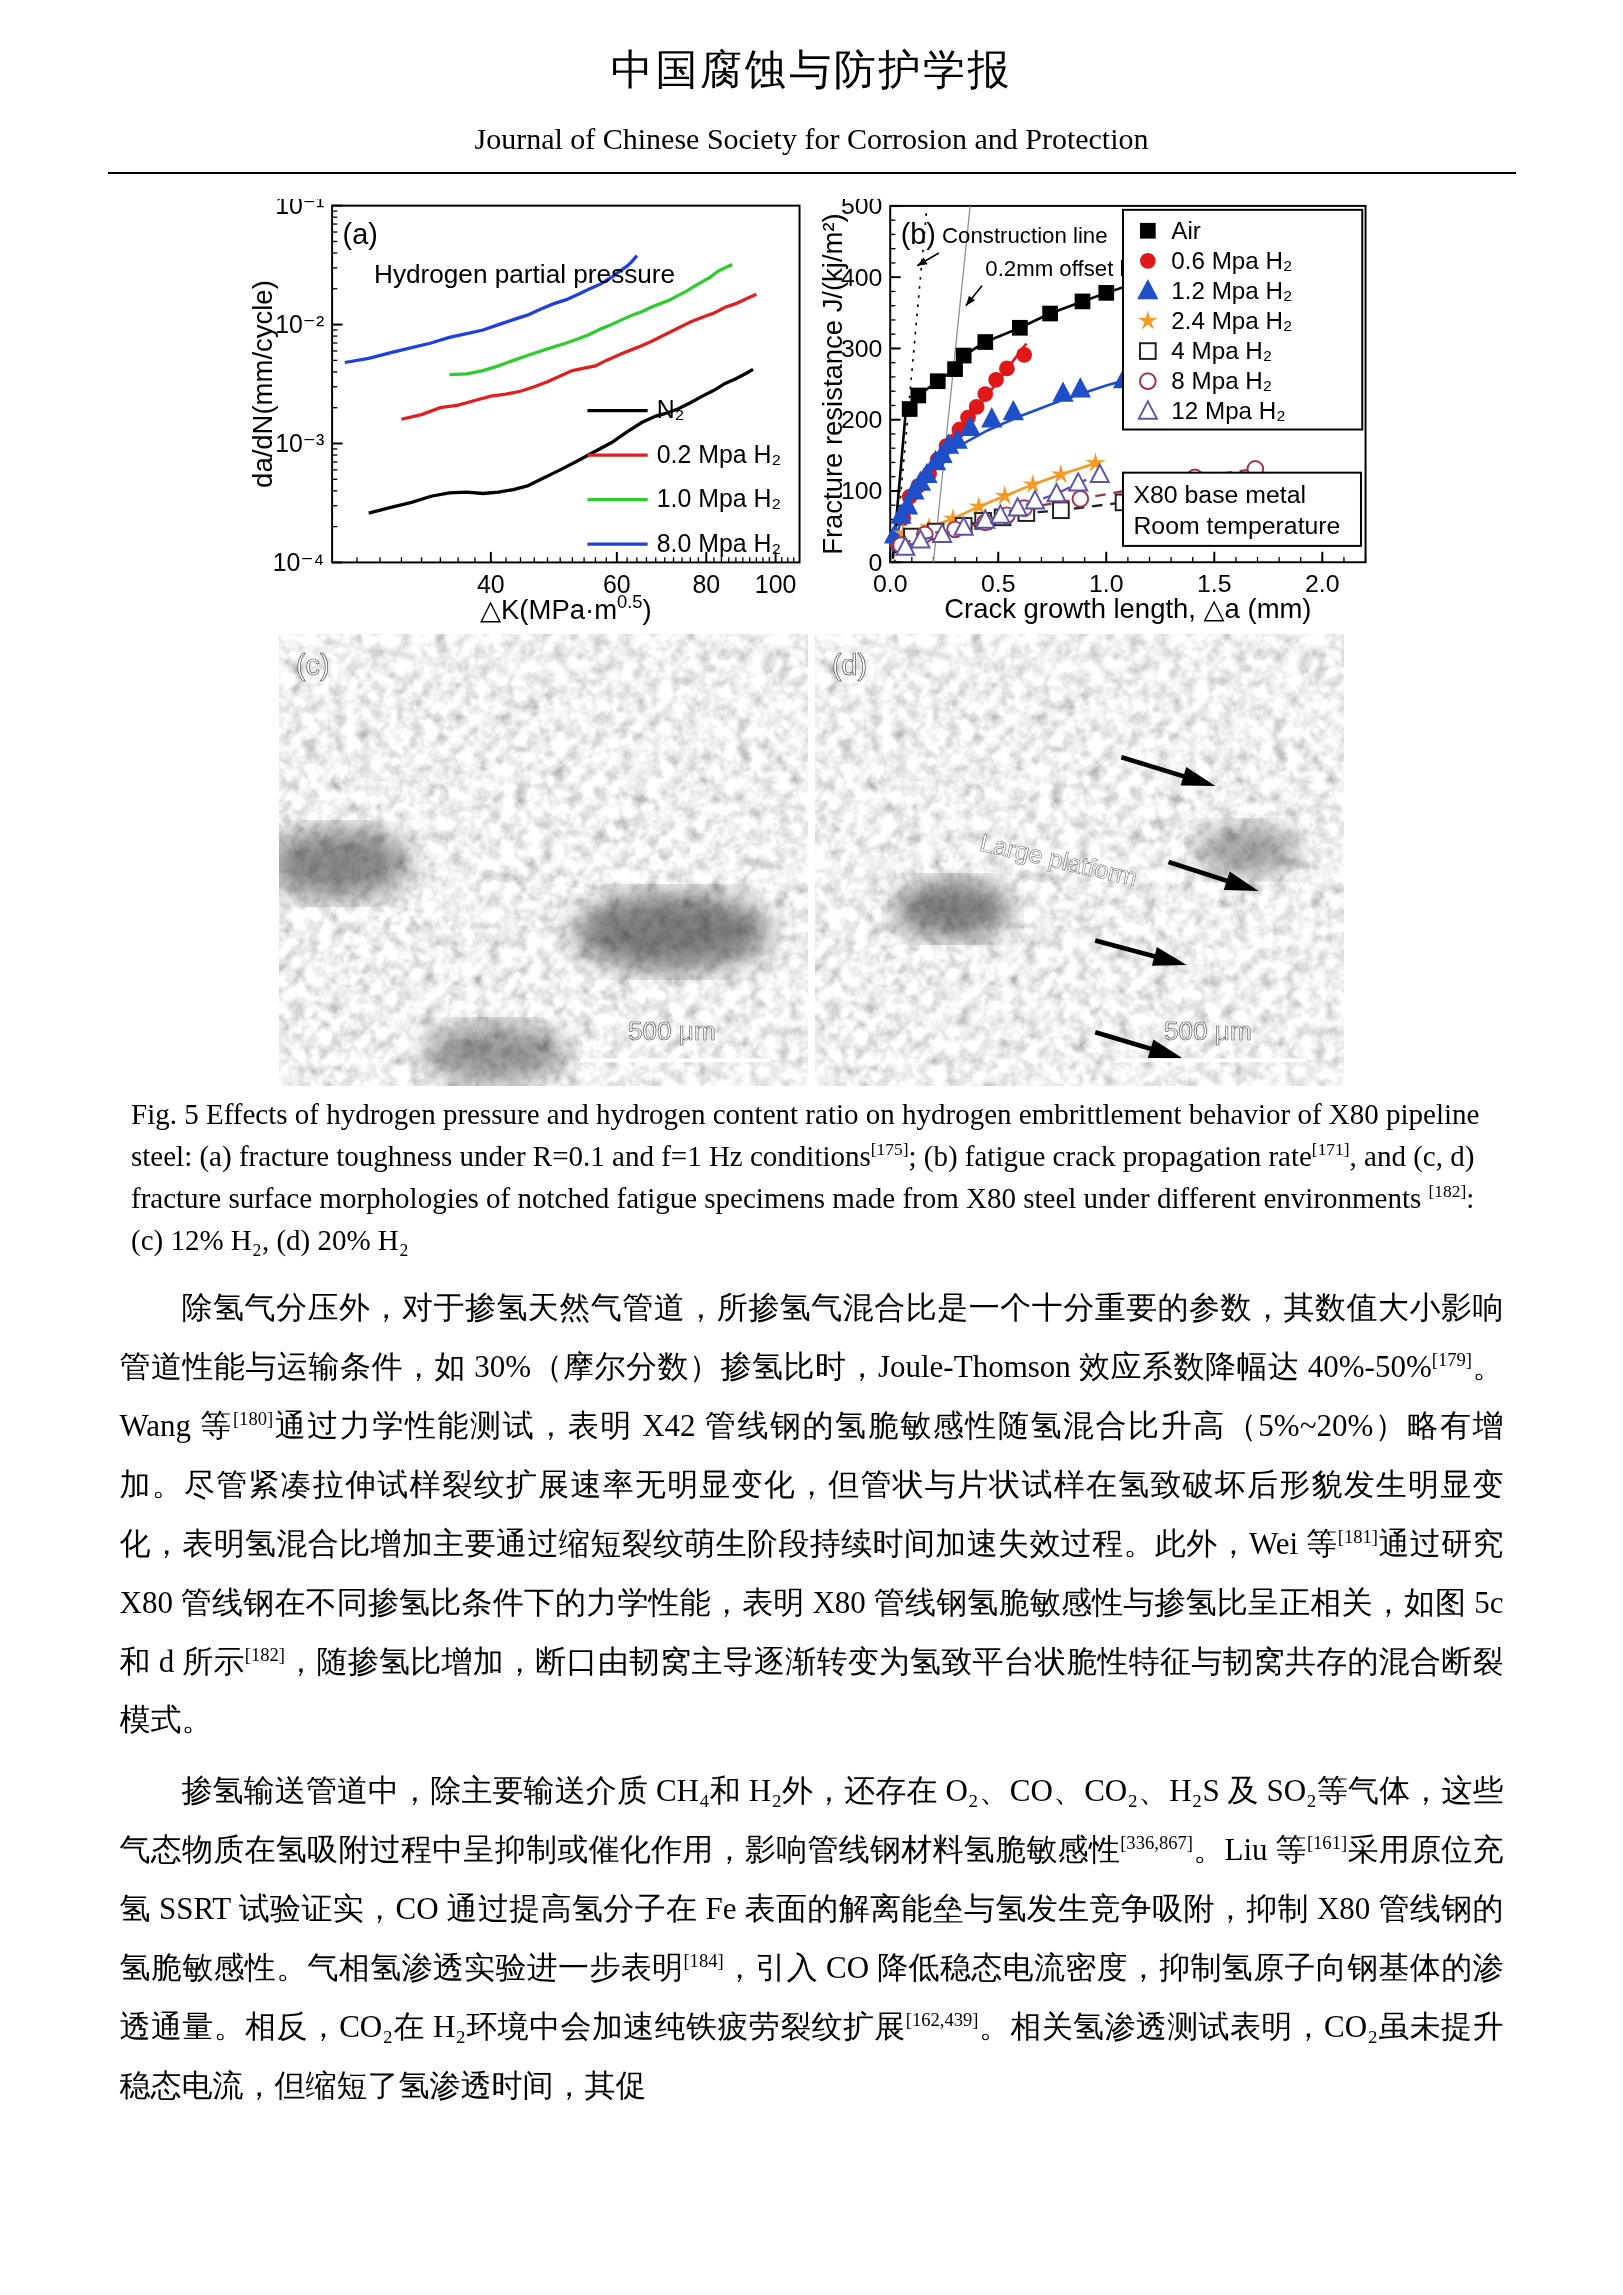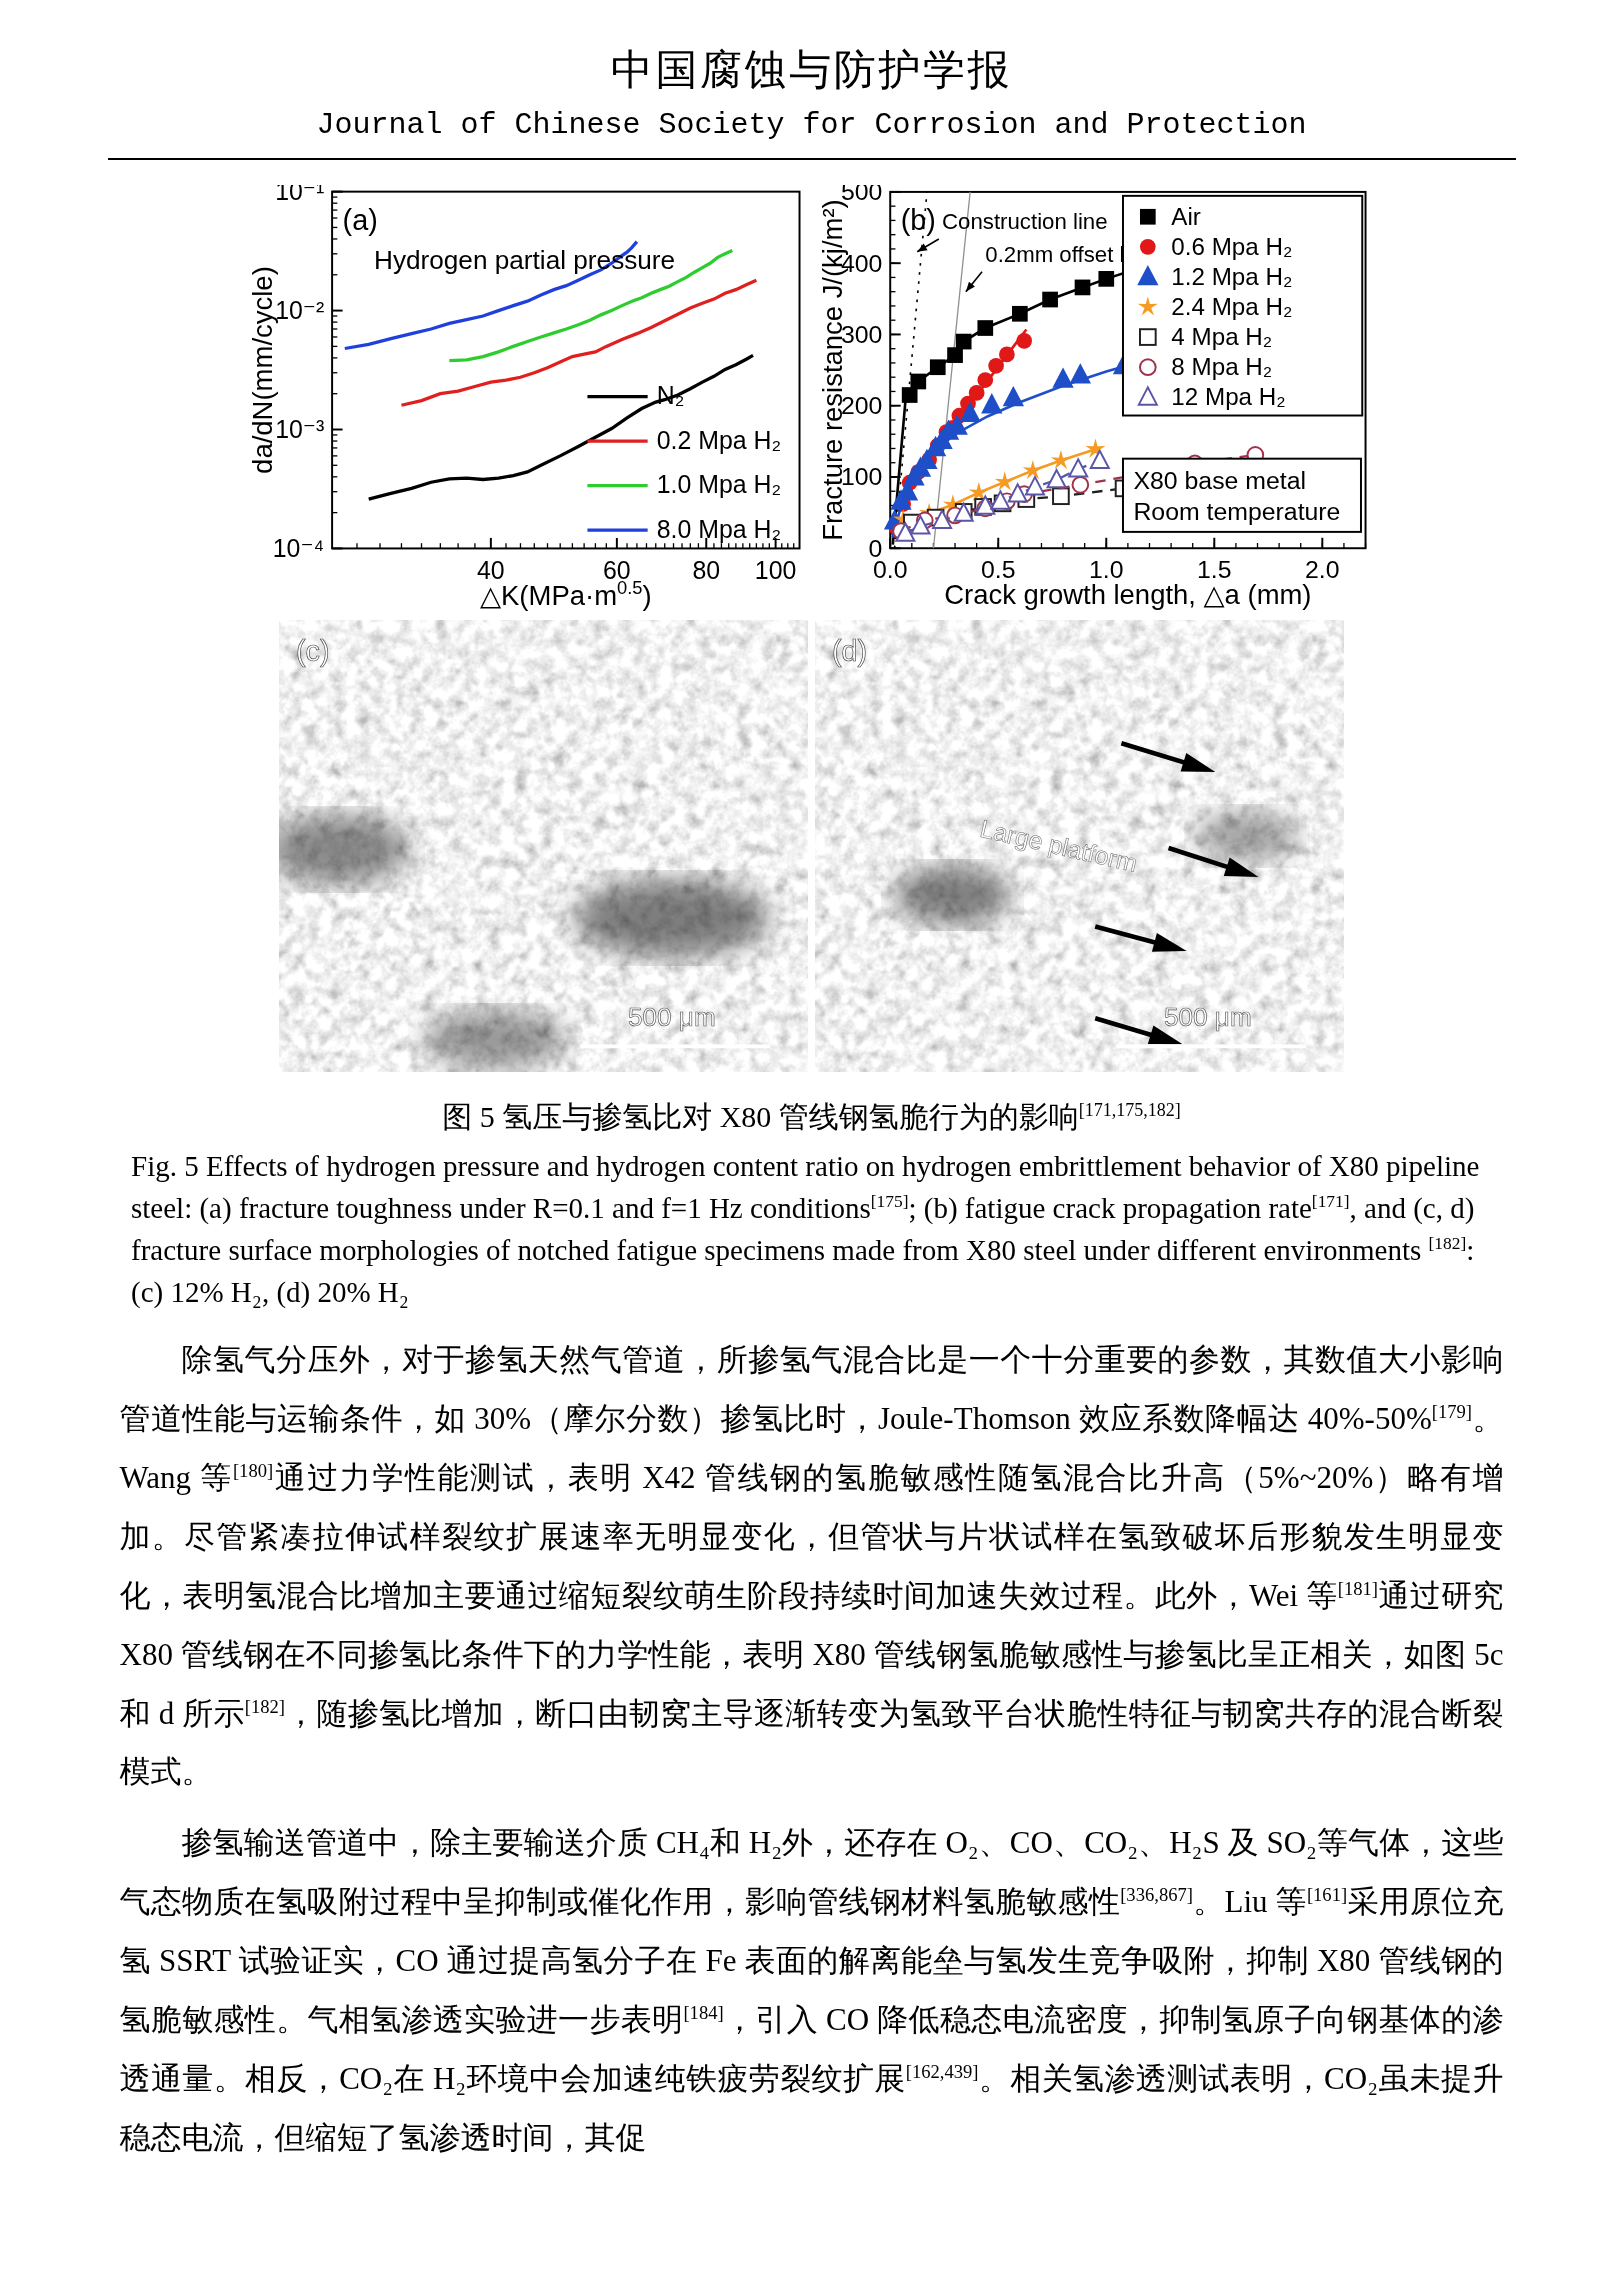--- a/index.html
+++ b/index.html
@@ -1,20 +1,20 @@
 <!DOCTYPE html>
 <html style="font-size:10.5px"><head>
 <meta charset="utf-8">
 <style>
   html,body{margin:0;padding:0;background:#ffffff;}
   .page{position:relative;width:1623px;height:2295px;background:#fff;color:#000;
         font-family:"Liberation Serif","DejaVu Serif",serif;overflow:hidden;}
   .header{padding-top:42px;text-align:center;}
   .title-zh{font-size:42px;letter-spacing:2.6px;}
-  .title-en{font-size:30px;margin-top:10px;font-family:Liberation Mono, monospace;}
+  .title-en{font-size:30px;margin-top:24px;}
   .rule{width:1408px;margin:15.7px auto 0;border-top:2.6px solid #000;height:0;}
   .charts-row{display:flex;justify-content:center;gap:6.5px;margin-top:25px;}
   .sem-row{display:flex;justify-content:center;gap:6.5px;margin-top:6.5px;}
   svg{font-family:"Liberation Sans","DejaVu Sans",sans-serif;}
   .caption-zh{text-align:center;font-size:30px;margin-top:25px;}
   .caption-en{text-align:left;font-size:29px;line-height:1.45;width:1361px;margin:6.5px auto 0;}
   .bodytext{width:1408px;margin:18.3px auto 0;font-size:31px;line-height:1.9;text-align:justify;}
   .bodytext p{margin:12px;text-indent:2em;}
   .sec-heading{width:1408px;margin:6.5px auto 0;font-size:31px;font-weight:bold;
                font-family:"Liberation Sans","DejaVu Sans",sans-serif;line-height:1.9;}
@@ -359,21 +359,20 @@
           <line x1="428" y1="468" x2="548" y2="500" stroke="#000" stroke-width="7"></line>
           <polygon points="567.7,505.3 514.6,506.4 522.2,477.8" fill="#000"></polygon>
           <line x1="428" y1="608" x2="542" y2="642" stroke="#000" stroke-width="7"></line>
           <polygon points="561.5,647.8 508.4,647.4 516.9,619.1" fill="#000"></polygon>
         </g>
       <text x="600" y="620" font-size="40" fill="#fff" stroke="#555" stroke-width="1" text-anchor="middle">500 μm</text>
       <rect x="460" y="648" width="290" height="6" fill="#fff"></rect>
     </svg>
   </div>
 
-  <div class="caption-zh">图 5 氢压与掺氢比对 X80 管线钢氢脆行为的影响<sup>[171,175,182]</sup></div>
   <div class="caption-en">Fig. 5 Effects of hydrogen pressure and hydrogen content ratio on hydrogen embrittlement behavior of X80 pipeline steel: (a) fracture toughness under R=0.1 and f=1 Hz conditions<sup>[175]</sup>; (b) fatigue crack propagation rate<sup>[171]</sup>, and (c, d) fracture surface morphologies of notched fatigue specimens made from X80 steel under different environments <sup>[182]</sup>: (c) 12% H₂, (d) 20% H₂</div>
 
   <div class="bodytext">
     <p>除氢气分压外，对于掺氢天然气管道，所掺氢气混合比是一个十分重要的参数，其数值大小影响管道性能与运输条件，如 30%（摩尔分数）掺氢比时，Joule-Thomson 效应系数降幅达 40%-50%<sup>[179]</sup>。Wang 等<sup>[180]</sup>通过力学性能测试，表明 X42 管线钢的氢脆敏感性随氢混合比升高（5%~20%）略有增加。尽管紧凑拉伸试样裂纹扩展速率无明显变化，但管状与片状试样在氢致破坏后形貌发生明显变化，表明氢混合比增加主要通过缩短裂纹萌生阶段持续时间加速失效过程。此外，Wei 等<sup>[181]</sup>通过研究 X80 管线钢在不同掺氢比条件下的力学性能，表明 X80 管线钢氢脆敏感性与掺氢比呈正相关，如图 5c 和 d 所示<sup>[182]</sup>，随掺氢比增加，断口由韧窝主导逐渐转变为氢致平台状脆性特征与韧窝共存的混合断裂模式。</p>
   </div>
   <div class="bodytext" style="margin-top:3.9px">
     <p>掺氢输送管道中，除主要输送介质 CH₄和 H₂外，还存在 O₂、CO、CO₂、H₂S 及 SO₂等气体，这些气态物质在氢吸附过程中呈抑制或催化作用，影响管线钢材料氢脆敏感性<sup>[336,867]</sup>。Liu 等<sup>[161]</sup>采用原位充氢 SSRT 试验证实，CO 通过提高氢分子在 Fe 表面的解离能垒与氢发生竞争吸附，抑制 X80 管线钢的氢脆敏感性。气相氢渗透实验进一步表明<sup>[184]</sup>，引入 CO 降低稳态电流密度，抑制氢原子向钢基体的渗透通量。相反，CO₂在 H₂环境中会加速纯铁疲劳裂纹扩展<sup>[162,439]</sup>。相关氢渗透测试表明，CO₂虽未提升稳态电流，但缩短了氢渗透时间，其促</p>
   </div>
 
 </div>

